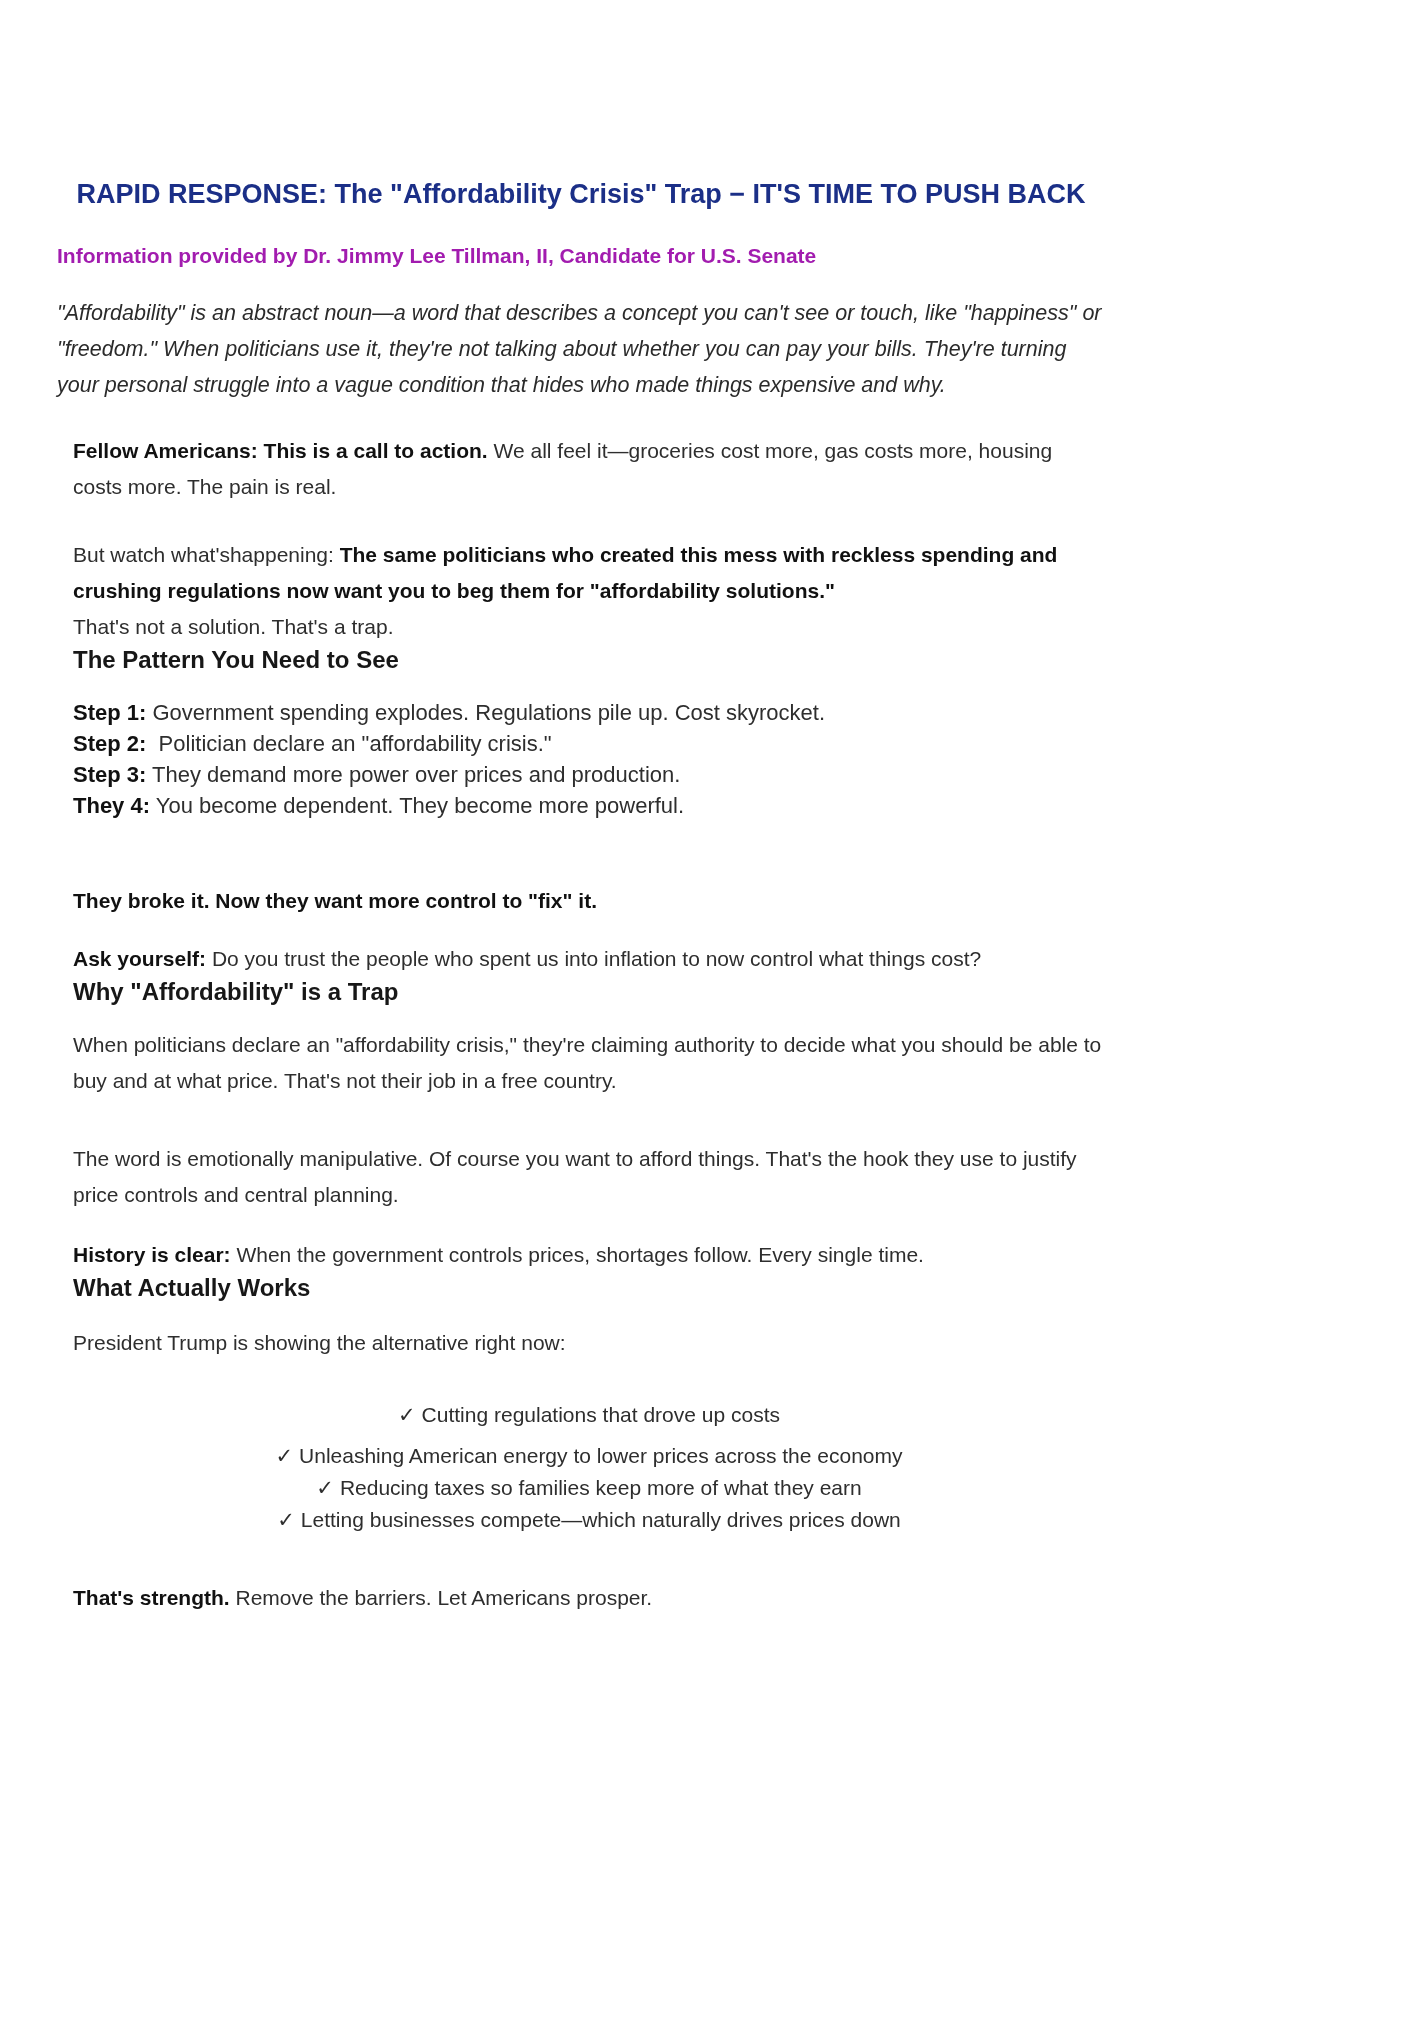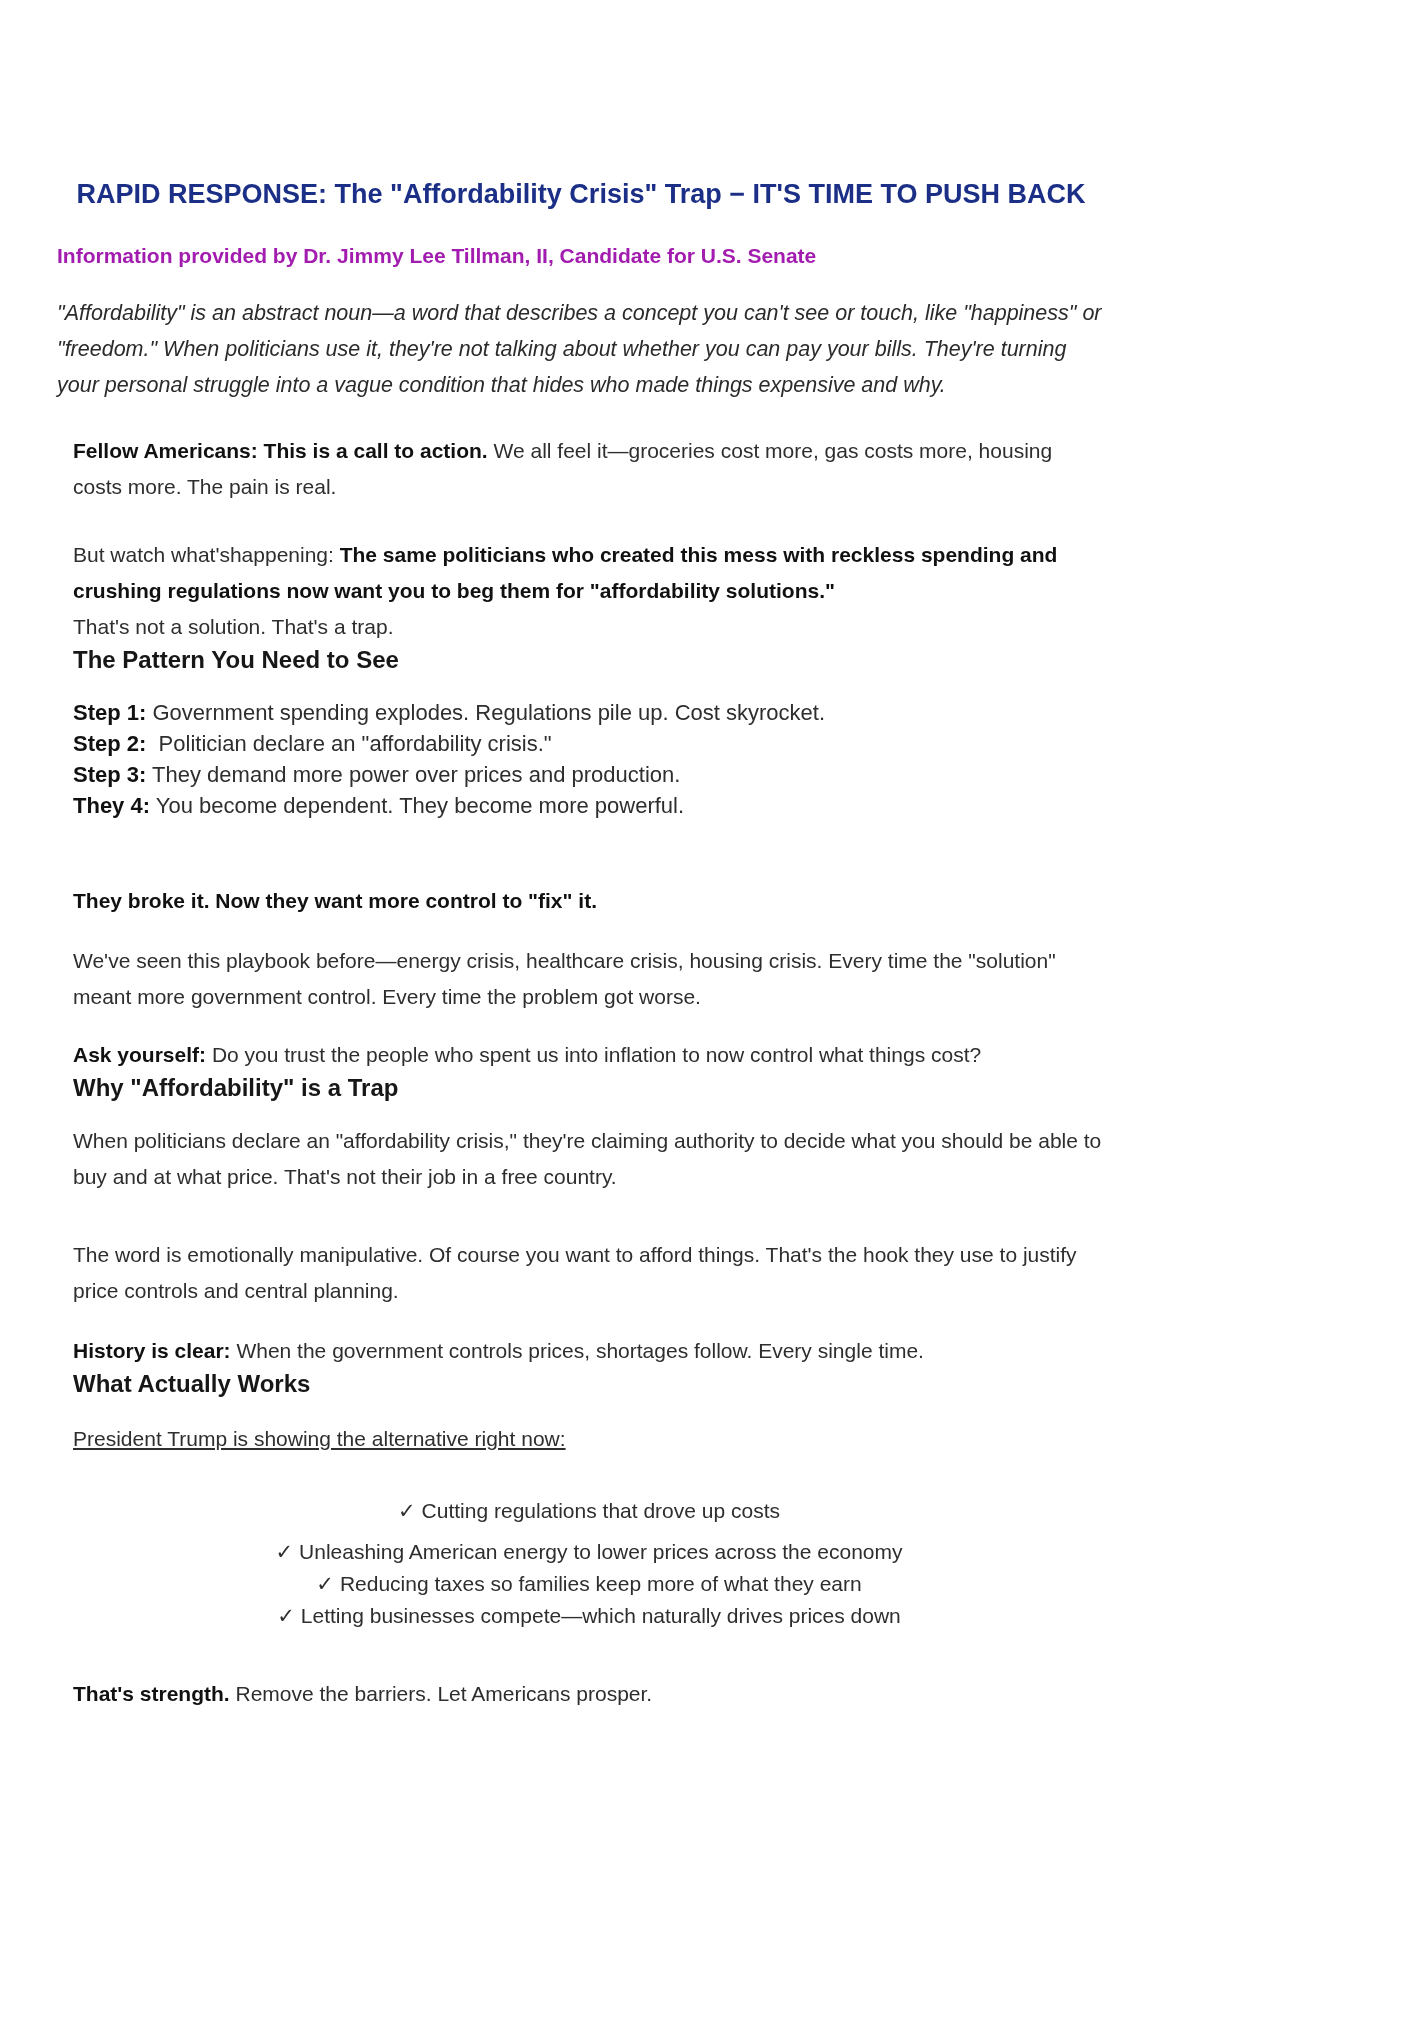--- a/index.html
+++ b/index.html
@@ -52,21 +52,21 @@
   }
   .para b, .steps b, .check-line b { color: #111111; }
   .mt-call { margin-top: 30px; }
   .mt-watch { margin-top: 32px; }
   .mt-broke { margin-top: 62px; }
   .mt-playbook { margin-top: 24px; }
   .mt-ask { margin-top: 22px; }
   .mt-why1 { margin-top: 20px; }
   .mt-why2 { margin-top: 42px; }
   .mt-history { margin-top: 24px; }
-  .mt-worksintro { margin-top: 22px; text-decoration: underline; }
+  .mt-worksintro { margin-top: 22px; }
   .mt-closing { margin-top: 44px; }
   h2.heading {
     font-size: 24px;
     font-weight: 700;
     color: #171717;
     margin: 0;
     line-height: 1.25;
   }
   .mt-h-pattern { margin-top: 42px; }
   .mt-h-why { margin-top: 38px; }
@@ -103,21 +103,20 @@
 
     <div class="steps">
       <div class="step-row"><b class="step-label">Step 1:</b><span class="step-text"> Government spending explodes. Regulations pile up. Cost skyrocket.</span></div>
       <div class="step-row"><b class="step-label">Step 2:</b><span class="step-text">  Politician declare an "affordability crisis."</span></div>
       <div class="step-row"><b class="step-label">Step 3:</b><span class="step-text"> They demand more power over prices and production.</span></div>
       <div class="step-row"><b class="step-label">They 4:</b><span class="step-text"> You become dependent. They become more powerful.</span></div>
     </div>
 
     <p class="para mt-broke"><b>They broke it. Now they want more control to "fix" it.</b></p>
 
-    <p class="para mt-playbook">We've seen this playbook before—energy crisis, healthcare crisis, housing crisis. Every time the "solution" meant more government control. Every time the problem got worse.</p>
 
     <p class="para mt-ask"><b>Ask yourself:</b><span> Do you trust the people who spent us into inflation to now control what things cost?</span></p>
 
     <h2 class="heading mt-h-why">Why "Affordability" is a Trap</h2>
 
     <p class="para mt-why1">When politicians declare an "affordability crisis," they're claiming authority to decide what you should be able to buy and at what price. That's not their job in a free country.</p>
 
     <p class="para mt-why2">The word is emotionally manipulative. Of course you want to afford things. That's the hook they use to justify price controls and central planning.</p>
 
     <p class="para mt-history"><b>History is clear:</b><span> When the government controls prices, shortages follow. Every single time.</span></p>

